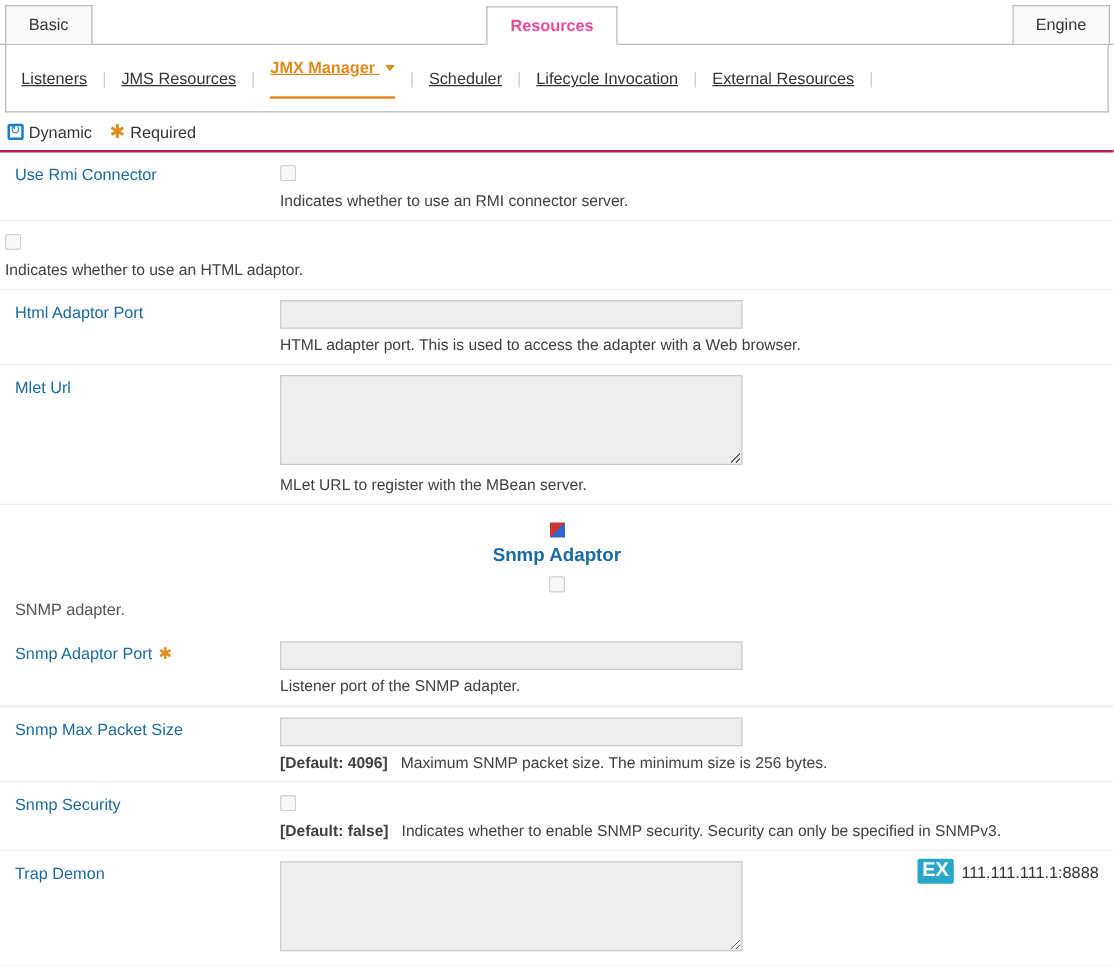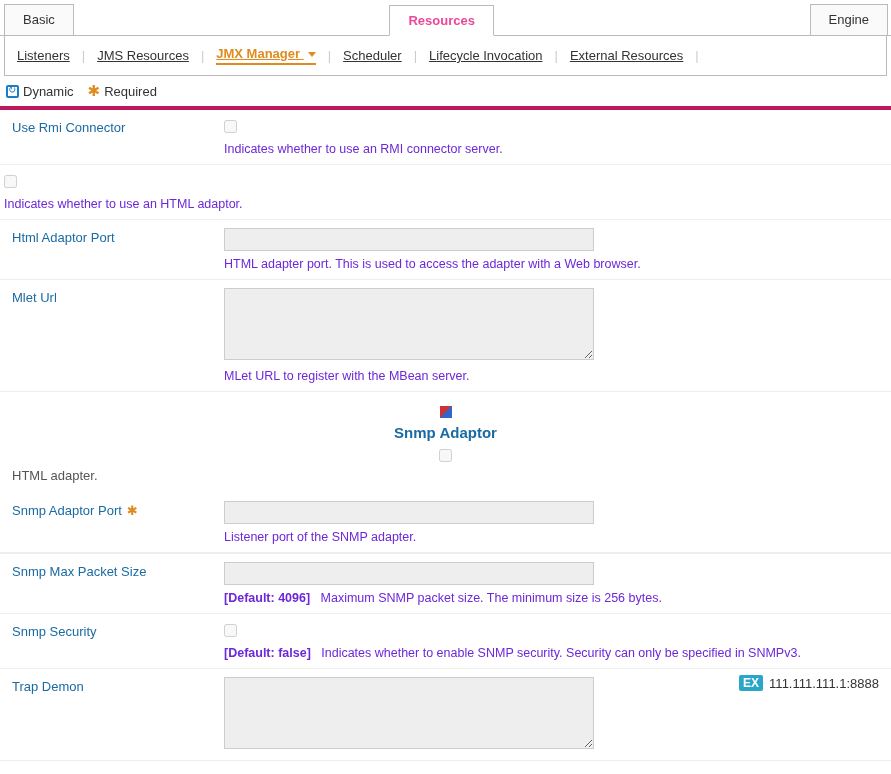--- a/index.html
+++ b/index.html
@@ -51,21 +51,21 @@
     .sub-tab {
       color: #333;
       font-size: 13px;
       cursor: pointer;
       text-decoration: underline;
     }
     .sub-tab.active {
       color: #e08b1e;
       font-weight: bold;
       border-bottom: 2px solid #e08b1e;
-      padding-bottom: 2px;
+      padding-bottom: 16px;
     }
     .sub-sep {
       color: #ccc;
     }
     .dropdown-arrow {
       display: inline-block;
       width: 0;
       height: 0;
       border-left: 4px solid transparent;
       border-right: 4px solid transparent;
@@ -73,21 +73,21 @@
       margin-left: 4px;
       vertical-align: middle;
     }
 
     
     .legend-bar {
       display: flex;
       align-items: center;
       justify-content: space-between;
       padding: 6px 6px;
-      border-bottom: 4px solid #be185d;
+      border-bottom: 2px solid #be185d;
       font-size: 13px;
     }
     .legend-left { display: flex; align-items: center; gap: 14px; }
     .legend-item { display: flex; align-items: center; gap: 4px; }
     .dynamic-icon {
       width: 13px; height: 13px; display: inline-block;
       border: 2px solid #1a7dc9; border-radius: 2px; position: relative;
     }
     .dynamic-icon::after {
       content: "↻"; color:#1a7dc9; font-size:10px; position:absolute; top:-3px; left:0px;
@@ -122,21 +122,21 @@
       display: flex;
       align-items: flex-start;
       gap: 5px;
     }
     .form-content {
       flex: 1;
       padding: 8px 12px 8px 4px;
       position: relative;
     }
     .form-help {
-      color: #6d28d9;
+      color: #404040;
       font-size: 12.5px;
       margin-top: 6px;
     }
     .default-tag { font-weight: bold; }
     input[type="checkbox"] {
       margin-top: 2px;
     }
     input[type="text"], select, textarea {
       width: 370px;
       max-width: 370px;
@@ -183,21 +183,21 @@
       top: 6px;
       display: flex;
       align-items: center;
       gap: 6px;
       font-size: 13px;
     }
     .ex-badge {
       display: inline-block;
       background: #2aa6c9;
       color: #fff;
-      font-size: 12px;
+      font-size: 16px;
       font-weight: bold;
       padding: 1px 4px;
       border-radius: 2px;
     }
   </style>
 </head>
 <body>
 
 <div class="top-tabs">
   <div class="top-tab">Basic</div>
@@ -274,21 +274,21 @@
     <div class="form-help">MLet URL to register with the MBean server.</div>
   </div>
 </div>
 
 <div class="section-header">
   <div class="section-title">
     <span class="section-flag"></span>
     <span>Snmp Adaptor</span>
     <input type="checkbox" disabled="" style="">
   </div>
-  <div class="section-desc">HTML adapter.</div>
+  <div class="section-desc">SNMP adapter.</div>
 </div>
 
 <div class="form-row">
   <div class="form-label">
     <span>Snmp Adaptor Port</span>
     <span class="required-icon" style="font-size:13px;">✱</span>
   </div>
   <div class="form-content">
     <input type="text" disabled="" value="" style="">
     <div class="form-help">Listener port of the SNMP adapter.</div>

